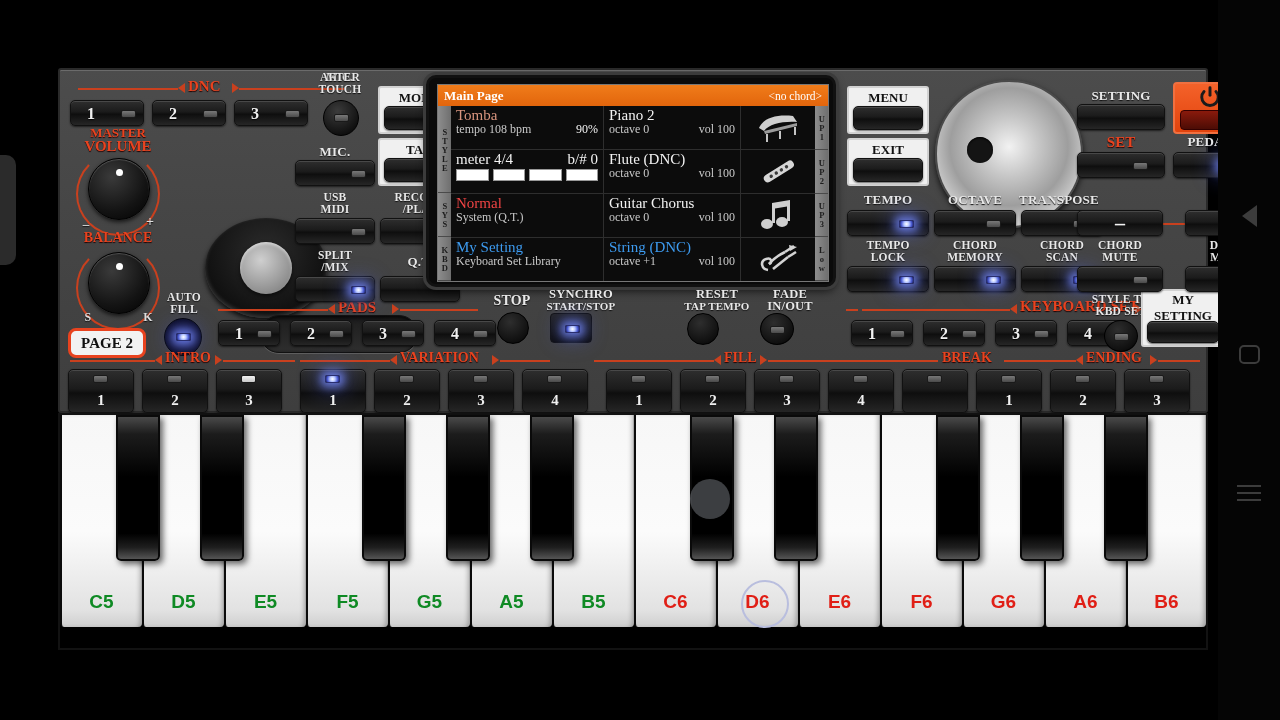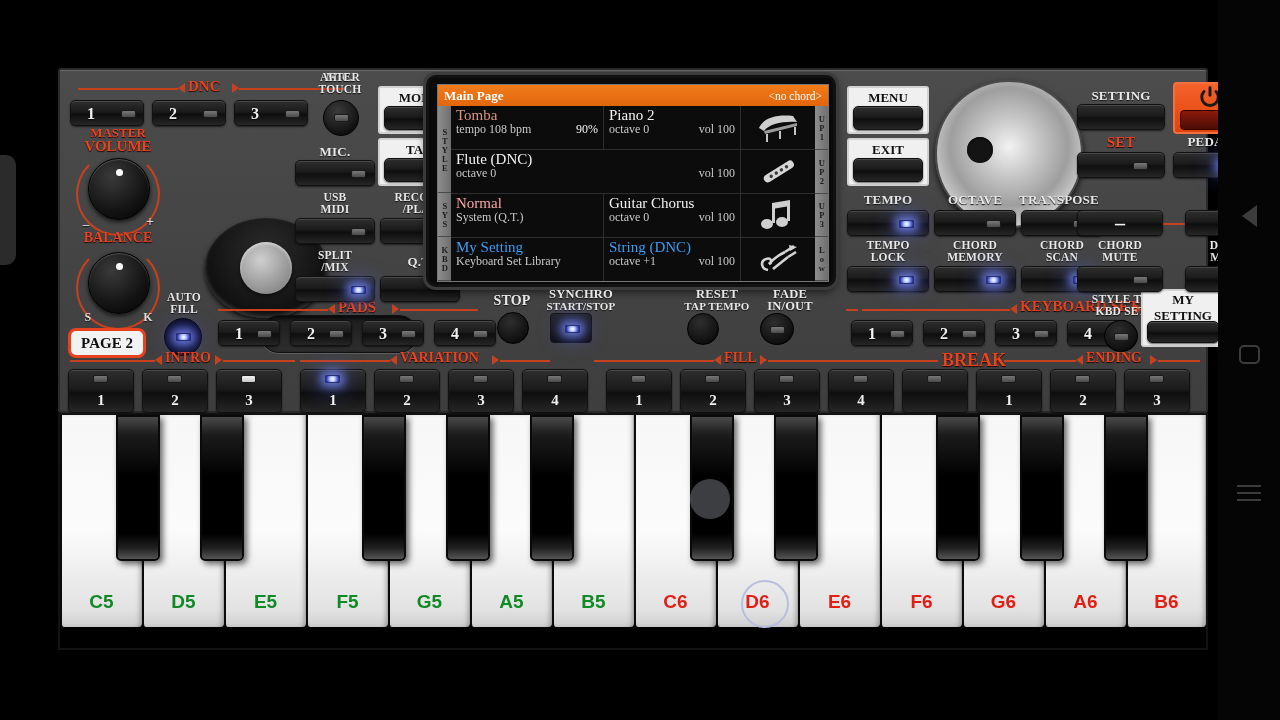--- a/index.html
+++ b/index.html
@@ -108,21 +108,21 @@
   .rail .cell { flex:1; display:flex; flex-direction:column; align-items:center;
                 justify-content:center; border-bottom:1px solid #4a4a4a; }
   #lcd-cols { flex:1; display:flex; flex-direction:column; }
   .lrow { flex:1; display:flex; border-bottom:1px solid #2e2e2e; }
   .lrow:last-child { border-bottom:none; }
   .cL { width:153px; border-right:1px solid #2e2e2e; padding:1px 5px; position:relative; }
   .cM { flex:1; border-right:1px solid #2e2e2e; padding:1px 5px; position:relative; }
   .cR { width:74px; display:flex; align-items:center; justify-content:center; }
   .big   { font-size:15px; line-height:16px; }
   .small { font-size:12px; line-height:13px; color:#c9c9c9; }
-  .wht { color:#f3f3f3; } .grn { color:#fca5a5; } .blu { color:#3d9bf0; } .sal { color:#d9957f; }
+  .wht { color:#f3f3f3; } .grn { color:#ef4444; } .blu { color:#3d9bf0; } .sal { color:#d9957f; }
   .rowflex { display:flex; justify-content:space-between; }
   #beats { display:flex; gap:4px; margin-top:2px; }
   #beats i { display:block; width:33px; height:12px; background:#fff; border:1px solid #999; }
   #lcd-foot { height:16px; background:linear-gradient(180deg,#cfcfcf,#a5a5a5);
               color:#141414; font-size:11px; padding:0 4px; display:flex; align-items:center; }
 
   
   #keys { position:absolute; left:58px; top:413px; width:1150px; height:237px; background:#000;
           border:2px solid #121212; }
   .wk { position:absolute; top:0; height:212px; border-radius:0 0 4px 4px;
@@ -311,20 +311,32 @@
                   <path d="M4 16 C8 6 22 2 38 4 L42 10 C28 9 14 12 9 19 Z" fill="#cfcfcf"></path>
                   <path d="M9 19 L42 11 L42 14 L10 22 Z" fill="#9a9a9a"></path>
                   <rect x="11" y="22" width="2" height="8" fill="#c4c4c4"></rect>
                   <rect x="24" y="19" width="2" height="8" fill="#c4c4c4"></rect>
                   <rect x="39" y="15" width="2" height="8" fill="#c4c4c4"></rect>
                 </svg>
               </div>
             </div>
 
             <div class="lrow">
+              <div class="cL">
+                <div class="rowflex big wht">
+                  <span>meter 4/4</span>
+                  <span>b/#  0</span>
+                </div>
+                <div id="beats">
+                  <i></i>
+                    <i></i>
+                  <i></i>
+                    <i></i>
+                </div>
+              </div>
               <div class="cM">
                 <div class="big wht">Flute (DNC)</div>
                 <div class="rowflex small">
                   <span>octave  0</span>
                   <span>vol 100</span>
                 </div>
               </div>
               <div class="cR">
                 <svg width="46" height="32" viewBox="0 0 46 32">
                   <g transform="rotate(-32 23 16)">
@@ -613,21 +625,21 @@
     <div class="btn" style="position:absolute;left:694px;top:299px;width:66px;height:44px;">
       <span class="led" style="left:24px;top:5px;"></span>
       <span style="position:absolute;left:0;bottom:3px;width:100%;text-align:center;color:#f0f0f0;font-size:15px;font-weight:bold;">3</span>
       </div>
     <div class="btn" style="position:absolute;left:768px;top:299px;width:66px;height:44px;">
       <span class="led" style="left:24px;top:5px;"></span>
       <span style="position:absolute;left:0;bottom:3px;width:100%;text-align:center;color:#f0f0f0;font-size:15px;font-weight:bold;">4</span>
       </div>
 
     <div class="sect-line" style="left:812px;top:290px;width:66px;"></div>
-    <div class="sect-cap" style="left:882px;top:280px;font-size:18px;">BREAK</div>
+    <div class="sect-cap" style="left:882px;top:280px;font-size:14px;">BREAK</div>
     <div class="btn" style="position:absolute;left:842px;top:299px;width:66px;height:44px;">
       <span class="led" style="left:24px;top:5px;"></span>
       <span style="position:absolute;left:0;bottom:3px;width:100%;text-align:center;color:#f0f0f0;font-size:15px;font-weight:bold;"></span>
       </div>
 
     <div class="sect-line" style="left:944px;top:290px;width:72px;"></div>
     <div class="arrowL" style="left:1016px;top:285px;"></div>
     <div class="sect-cap" style="left:1026px;top:280px;font-size:14px;">ENDING</div>
     <div class="arrowR" style="left:1090px;top:285px;"></div>
     <div class="sect-line" style="left:1098px;top:290px;width:42px;"></div>

